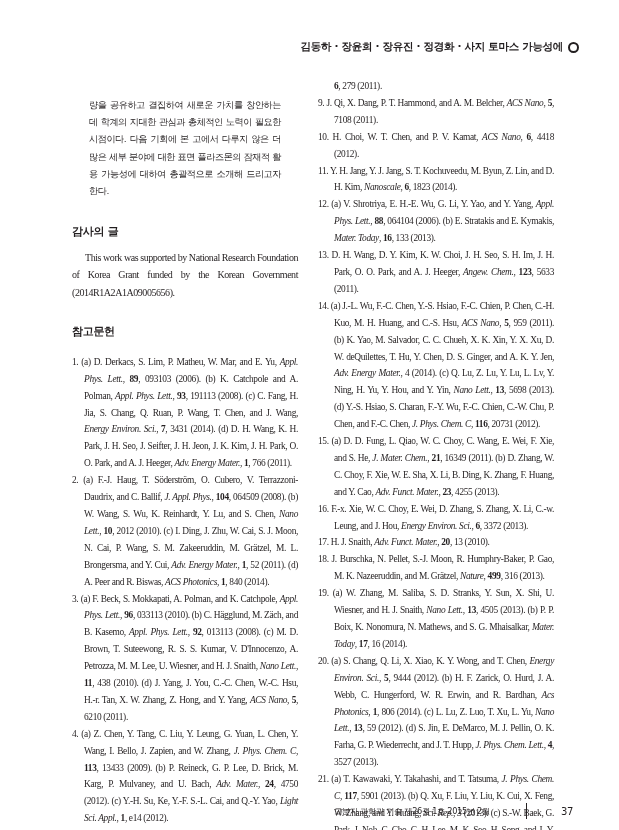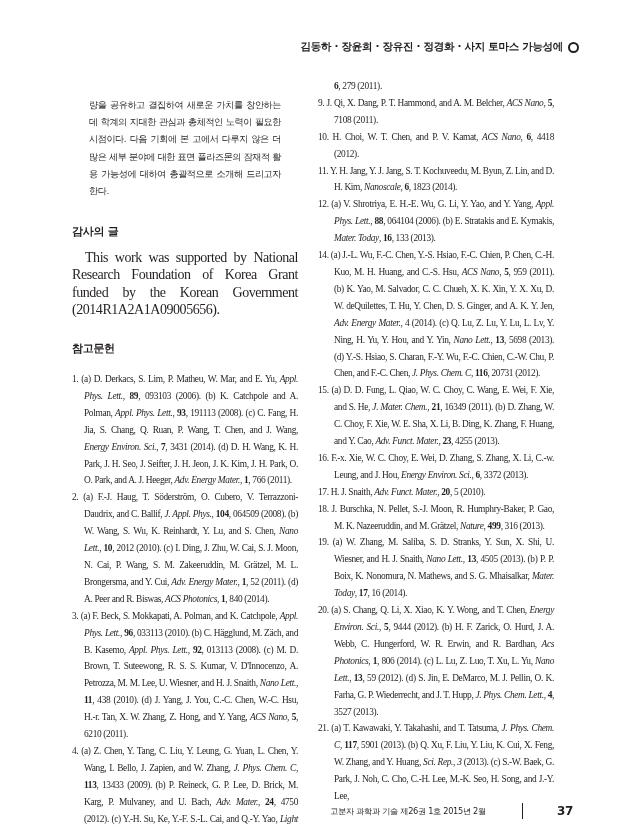--- a/index.html
+++ b/index.html
@@ -9,32 +9,32 @@
             font-size:10.5px; font-weight:bold; color:#231f20; display:flex; align-items:center; gap:5px; letter-spacing:-0.3px; }
   .header .ring { width:7px; height:7px; border:2px solid #231f20; border-radius:50%; display:inline-block; }
   .col { position:absolute; top:79px; }
   .col-left { left:72px; width:226px; }
   .col-right { left:318px; width:236px; top:78px; }
   .ko-para { font-family:"DejaVu Sans", sans-serif; font-size:9.2px; line-height:17.2px; margin:17px;
              text-align:justify; letter-spacing:-0.5px; }
   .section-title { font-family:"DejaVu Sans", sans-serif; font-weight:bold; font-size:11px; text-align:left;
                    margin:0; letter-spacing:-0.3px; }
   .ack-title { margin-top:25px; }
-  .ack-para { font-size:14px; line-height:17.2px; text-align:justify; text-indent:13px; margin:10px 0 0 0; letter-spacing:-0.45px; }
+  .ack-para { font-size:10px; line-height:17.2px; text-align:justify; text-indent:13px; margin:10px 0 0 0; letter-spacing:-0.45px; }
   .ref-title { margin-top:23px; margin-bottom:15px; }
   .refs { list-style:none; padding:0; margin:0; }
   .ref { font-size:9.4px; line-height:16.9px; text-align:justify; padding-left:12px; text-indent:-12px; margin:0; letter-spacing:-0.35px; }
   .col-right .ref { padding-left:16px; text-indent:-16px; }
   .col-right .ref.cont { text-indent:0; }
   .ref .i { font-style:italic; }
   .ref .b { font-weight:bold; }
   .footer { position:absolute; top:803px; right:46px; display:flex; align-items:center;
             font-family:"DejaVu Sans", sans-serif; font-size:8.2px; color:#231f20; letter-spacing:-0.3px;gap:28px; }
   .footer .bar { width:1px; height:16px; background:#231f20; margin:0 6px 0 8px; }
-  .footer .pnum { font-weight:bold; font-size:12px; }
+  .footer .pnum { font-weight:normal; font-size:10px; }
 </style>
 </head>
 <body>
 
 <div class="header">
   <span>김동하 · 장윤희 · 장유진 · 정경화 · 사지 토마스 가능성에</span>
   <span class="ring"></span>
 </div>
 
 <div class="col col-left">
@@ -52,24 +52,25 @@
     </ul>
 </div>
 
 <div class="col col-right">
   <ul class="refs" id="refs-right">
       <li class="ref cont"><span class="b">6</span><span>, 279 (2011).</span></li>
       <li class="ref"><span>9. J. Qi, X. Dang, P. T. Hammond, and A. M. Belcher, </span><span class="i">ACS Nano</span><span>, </span><span class="b">5</span><span>, 7108 (2011).</span></li>
       <li class="ref"><span>10. H. Choi, W. T. Chen, and P. V. Kamat, </span><span class="i">ACS Nano</span><span>, </span><span class="b">6</span><span>, 4418 (2012).</span></li>
       <li class="ref"><span>11. Y. H. Jang, Y. J. Jang, S. T. Kochuveedu, M. Byun, Z. Lin, and D. H. Kim, </span><span class="i">Nanoscale</span><span>, </span><span class="b">6</span><span>, 1823 (2014).</span></li>
       <li class="ref"><span>12. (a) V. Shrotriya, E. H.-E. Wu, G. Li, Y. Yao, and Y. Yang, </span><span class="i">Appl. Phys. Lett.</span><span>, </span><span class="b">88</span><span>, 064104 (2006). (b) E. Stratakis and E. Kymakis, </span><span class="i">Mater. Today</span><span>, </span><span class="b">16</span><span>, 133 (2013).</span></li>
+      <li class="ref"><span>13. D. H. Wang, D. Y. Kim, K. W. Choi, J. H. Seo, S. H. Im, J. H. Park, O. O. Park, and A. J. Heeger, </span><span class="i">Angew. Chem.</span><span>, </span><span class="b">123</span><span>, 5633 (2011).</span></li>
       <li class="ref"><span>14. (a) J.-L. Wu, F.-C. Chen, Y.-S. Hsiao, F.-C. Chien, P. Chen, C.-H. Kuo, M. H. Huang, and C.-S. Hsu, </span><span class="i">ACS Nano</span><span>, </span><span class="b">5</span><span>, 959 (2011). (b) K. Yao, M. Salvador, C. C. Chueh, X. K. Xin, Y. X. Xu, D. W. deQuilettes, T. Hu, Y. Chen, D. S. Ginger, and A. K. Y. Jen, </span><span class="i">Adv. Energy Mater.</span><span>, 4 (2014). (c) Q. Lu, Z. Lu, Y. Lu, L. Lv, Y. Ning, H. Yu, Y. Hou, and Y. Yin, </span><span class="i">Nano Lett.</span><span>, </span><span class="b">13</span><span>, 5698 (2013). (d) Y.-S. Hsiao, S. Charan, F.-Y. Wu, F.-C. Chien, C.-W. Chu, P. Chen, and F.-C. Chen, </span><span class="i">J. Phys. Chem. C</span><span>, </span><span class="b">116</span><span>, 20731 (2012).</span></li>
       <li class="ref"><span>15. (a) D. D. Fung, L. Qiao, W. C. Choy, C. Wang, E. Wei, F. Xie, and S. He, </span><span class="i">J. Mater. Chem.</span><span>, </span><span class="b">21</span><span>, 16349 (2011). (b) D. Zhang, W. C. Choy, F. Xie, W. E. Sha, X. Li, B. Ding, K. Zhang, F. Huang, and Y. Cao, </span><span class="i">Adv. Funct. Mater.</span><span>, </span><span class="b">23</span><span>, 4255 (2013).</span></li>
       <li class="ref"><span>16. F.-x. Xie, W. C. Choy, E. Wei, D. Zhang, S. Zhang, X. Li, C.-w. Leung, and J. Hou, </span><span class="i">Energy Environ. Sci.</span><span>, </span><span class="b">6</span><span>, 3372 (2013).</span></li>
-      <li class="ref"><span>17. H. J. Snaith, </span><span class="i">Adv. Funct. Mater.</span><span>, </span><span class="b">20</span><span>, 5 (2010).</span></li>
+      <li class="ref"><span>17. H. J. Snaith, </span><span class="i">Adv. Funct. Mater.</span><span>, </span><span class="b">20</span><span>, 13 (2010).</span></li>
       <li class="ref"><span>18. J. Burschka, N. Pellet, S.-J. Moon, R. Humphry-Baker, P. Gao, M. K. Nazeeruddin, and M. Grätzel, </span><span class="i">Nature</span><span>, </span><span class="b">499</span><span>, 316 (2013).</span></li>
       <li class="ref"><span>19. (a) W. Zhang, M. Saliba, S. D. Stranks, Y. Sun, X. Shi, U. Wiesner, and H. J. Snaith, </span><span class="i">Nano Lett.</span><span>, </span><span class="b">13</span><span>, 4505 (2013). (b) P. P. Boix, K. Nonomura, N. Mathews, and S. G. Mhaisalkar, </span><span class="i">Mater. Today</span><span>, </span><span class="b">17</span><span>, 16 (2014).</span></li>
       <li class="ref"><span>20. (a) S. Chang, Q. Li, X. Xiao, K. Y. Wong, and T. Chen, </span><span class="i">Energy Environ. Sci.</span><span>, </span><span class="b">5</span><span>, 9444 (2012). (b) H. F. Zarick, O. Hurd, J. A. Webb, C. Hungerford, W. R. Erwin, and R. Bardhan, </span><span class="i">Acs Photonics</span><span>, </span><span class="b">1</span><span>, 806 (2014). (c) L. Lu, Z. Luo, T. Xu, L. Yu, </span><span class="i">Nano Lett.</span><span>, </span><span class="b">13</span><span>, 59 (2012). (d) S. Jin, E. DeMarco, M. J. Pellin, O. K. Farha, G. P. Wiederrecht, and J. T. Hupp, </span><span class="i">J. Phys. Chem. Lett.</span><span>, </span><span class="b">4</span><span>, 3527 (2013).</span></li>
       <li class="ref"><span>21. (a) T. Kawawaki, Y. Takahashi, and T. Tatsuma, </span><span class="i">J. Phys. Chem. C</span><span>, </span><span class="b">117</span><span>, 5901 (2013). (b) Q. Xu, F. Liu, Y. Liu, K. Cui, X. Feng, W. Zhang, and Y. Huang, </span><span class="i">Sci. Rep.</span><span>, </span><span class="i">3</span><span> (2013). (c) S.-W. Baek, G. Park, J. Noh, C. Cho, C.-H. Lee, M.-K. Seo, H. Song, and J.-Y. Lee, </span></li>
     </ul>
 </div>
 
 <div class="footer">
   <span>고분자 과학과 기술  제26권 1호 2015년 2월</span>
   <span class="bar"></span>

